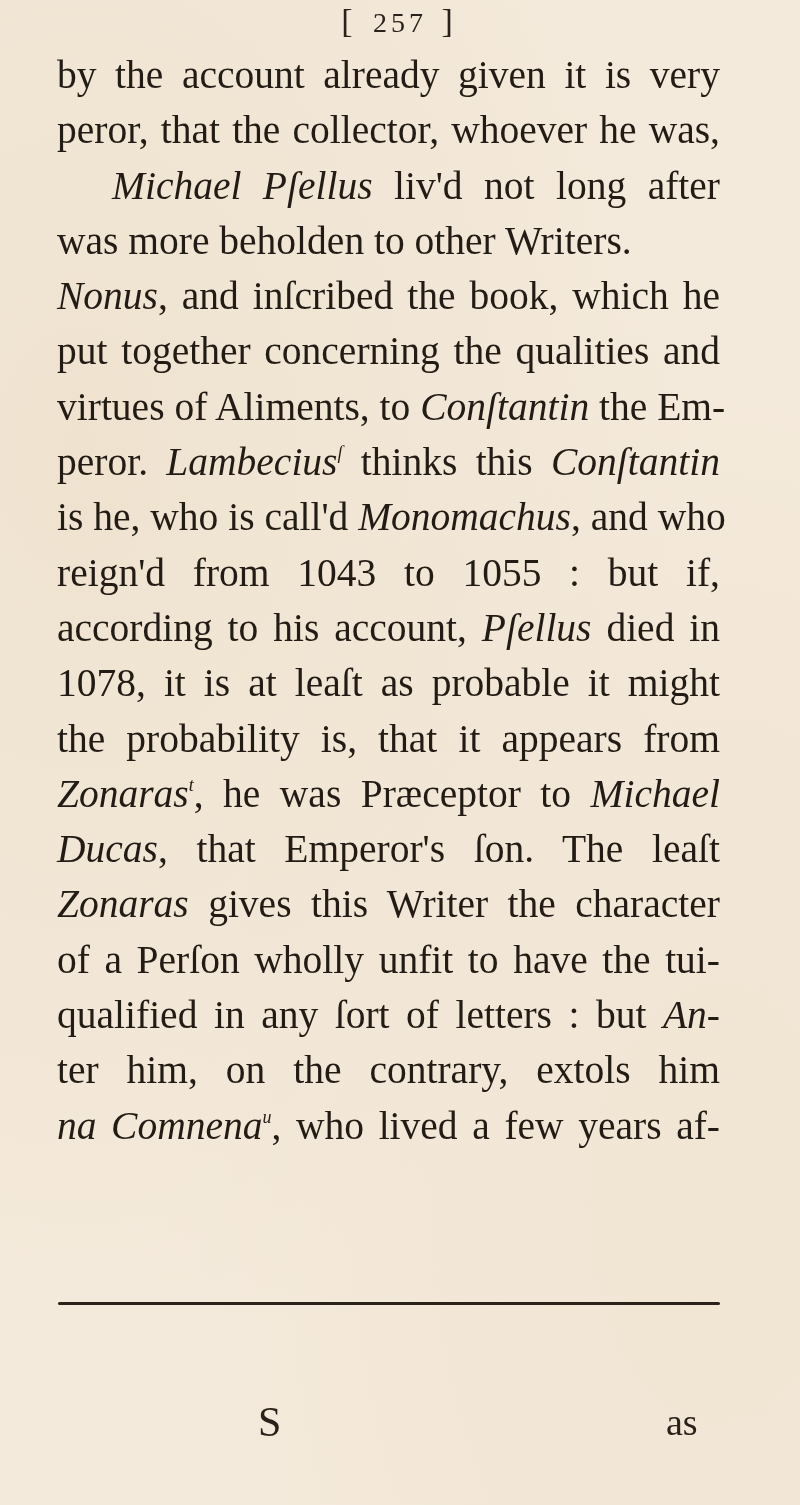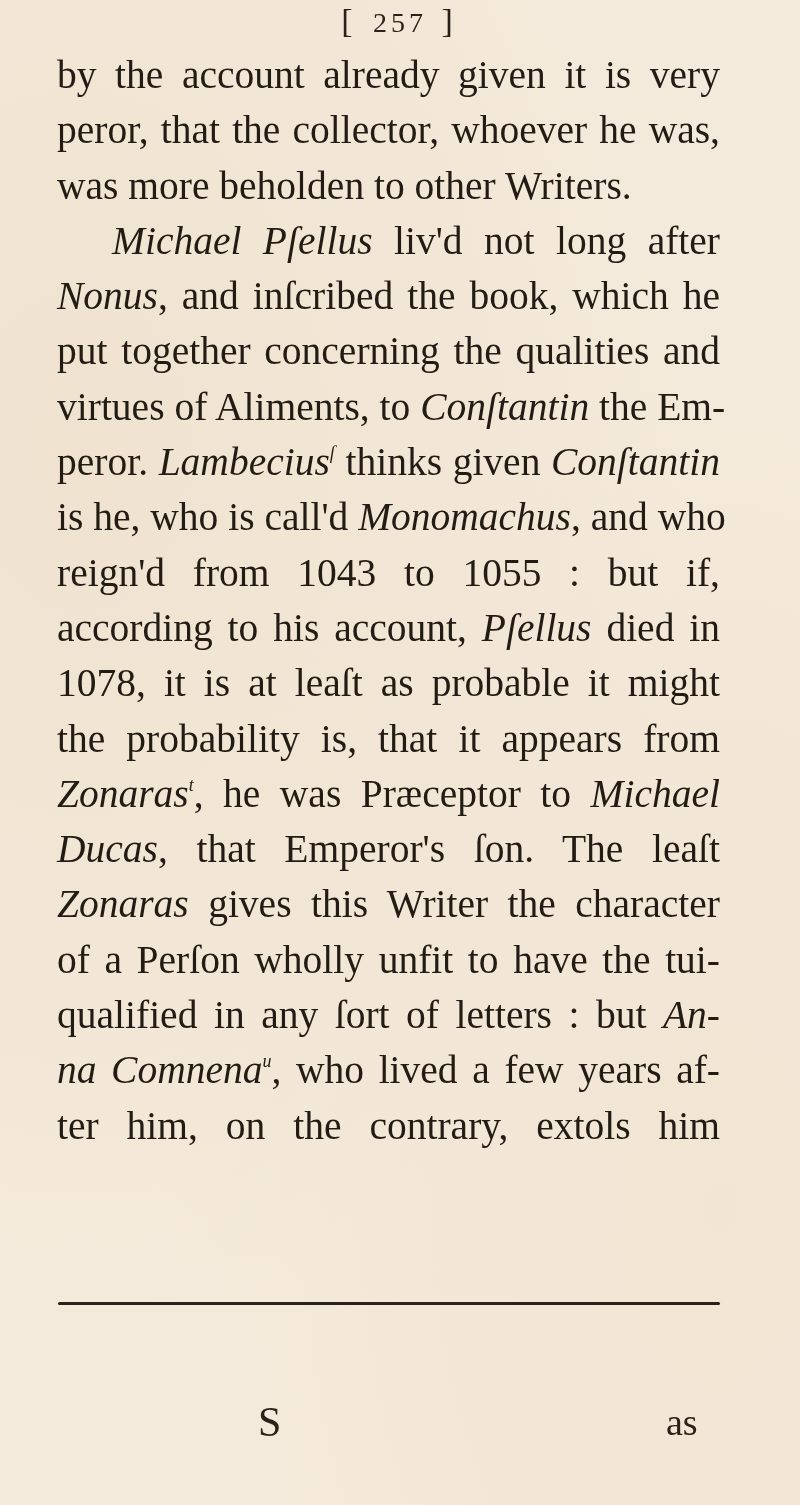--- a/index.html
+++ b/index.html
@@ -113,38 +113,38 @@
 
   <div class="running-head">
     <span>[</span>
     <span class="pg">257</span>
     <span>]</span>
   </div>
 
   <div class="body-text" id="body-text">
       <div class="line"><span>by the account already given it is very</span></div>
       <div class="line"><span>peror, that the collector, whoever he was,</span></div>
+      <div class="line indent"><span class="it">Michael Pſellus</span><span> liv'd not long after</span></div>
       <div class="line last"><span>was more beholden to other Writers.</span></div>
-      <div class="line indent"><span class="it">Michael Pſellus</span><span> liv'd not long after</span></div>
       <div class="line"><span class="it">Nonus</span><span>, and inſcribed the book, which he</span></div>
       <div class="line"><span>put together concerning the qualities and</span></div>
       <div class="line"><span>virtues of Aliments, to </span><span class="it">Conſtantin</span><span> the Em-</span></div>
-      <div class="line"><span>peror. </span><span class="it">Lambecius</span><sup>ſ</sup><span> thinks given </span><span class="it">Conſtantin</span></div>
+      <div class="line"><span>peror. </span><span class="it">Lambecius</span><sup>ſ</sup><span> thinks this </span><span class="it">Conſtantin</span></div>
       <div class="line"><span>is he, who is call'd </span><span class="it">Monomachus</span><span>, and who</span></div>
       <div class="line"><span>reign'd from 1043 to 1055 : but if,</span></div>
       <div class="line"><span>according to his account, </span><span class="it">Pſellus</span><span> died in</span></div>
       <div class="line"><span>1078, it is at leaſt as probable it might</span></div>
       <div class="line"><span>the probability is, that it appears from</span></div>
       <div class="line"><span class="it">Zonaras</span><sup>t</sup><span>, he was Præceptor to </span><span class="it">Michael</span></div>
       <div class="line"><span class="it">Ducas</span><span>, that Emperor's ſon. The leaſt</span></div>
       <div class="line"><span class="it">Zonaras</span><span> gives this Writer the character</span></div>
       <div class="line"><span>of a Perſon wholly unfit to have the tui-</span></div>
       <div class="line"><span>qualified in any ſort of letters : but </span><span class="it">An-</span></div>
+      <div class="line"><span>ter him, on the contrary, extols him</span></div>
       <div class="line"><span class="it">na Comnena</span><sup>u</sup><span>, who lived a few years af-</span></div>
-      <div class="line"><span>ter him, on the contrary, extols him</span></div>
     </div>
 
   <div class="rule"></div>
 
 
   <div class="signature">S</div>
   <div class="catchword">as</div>
 
 </div>
 

